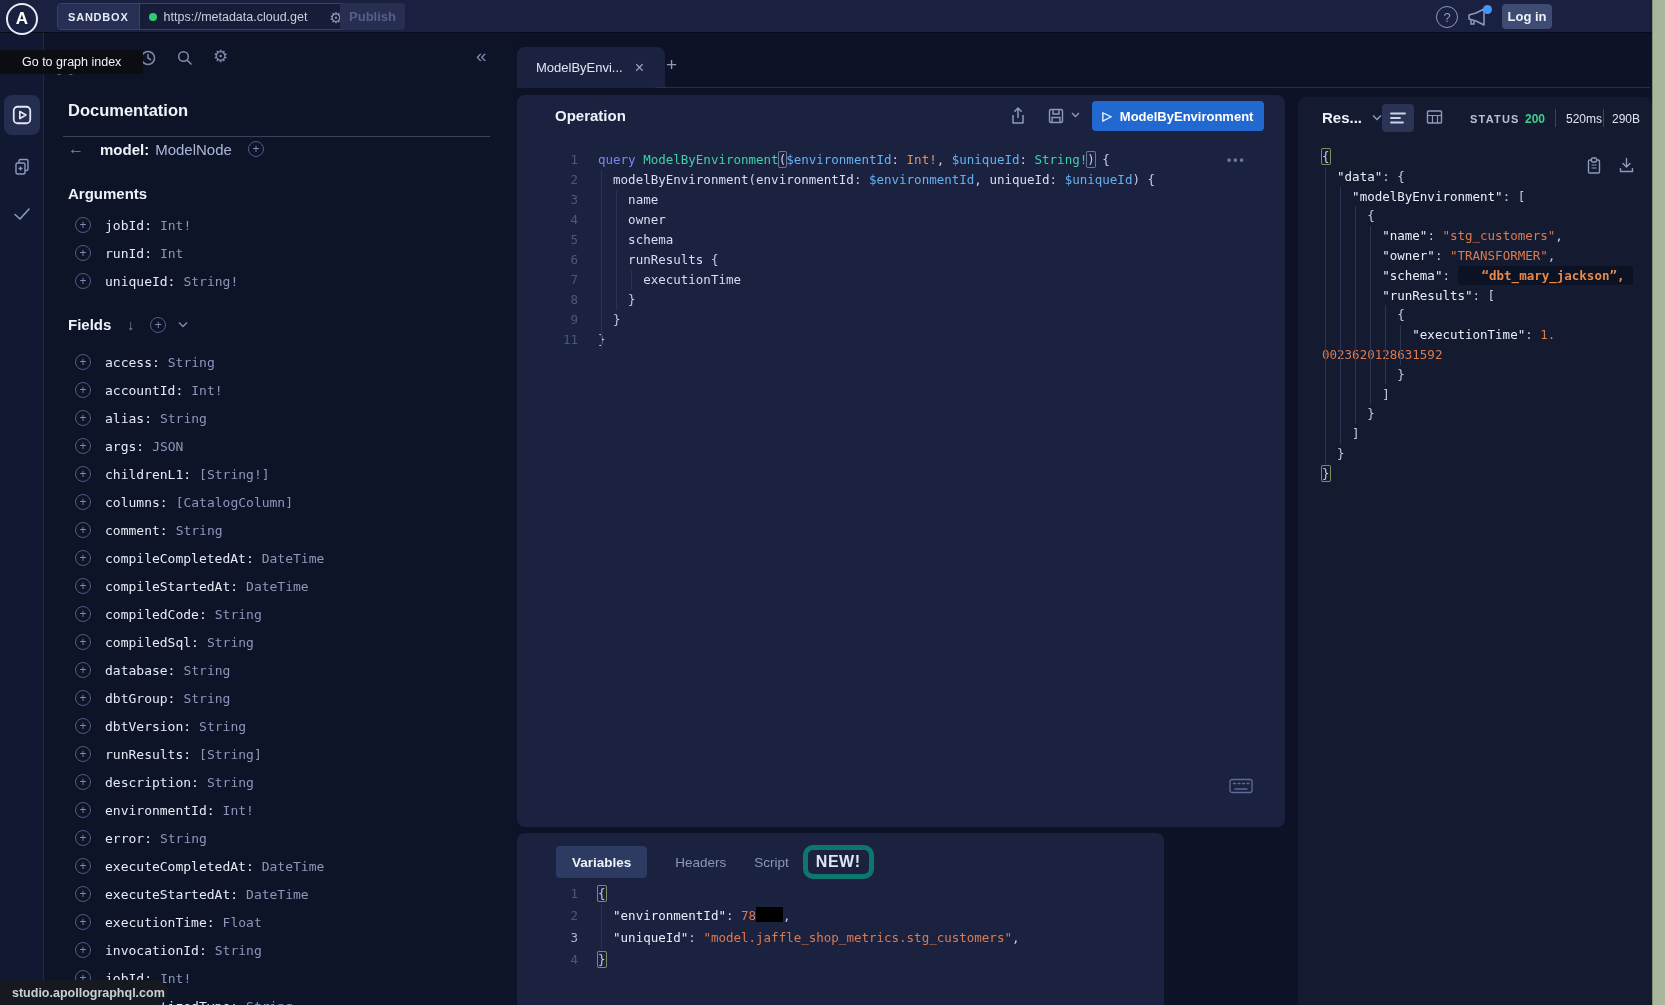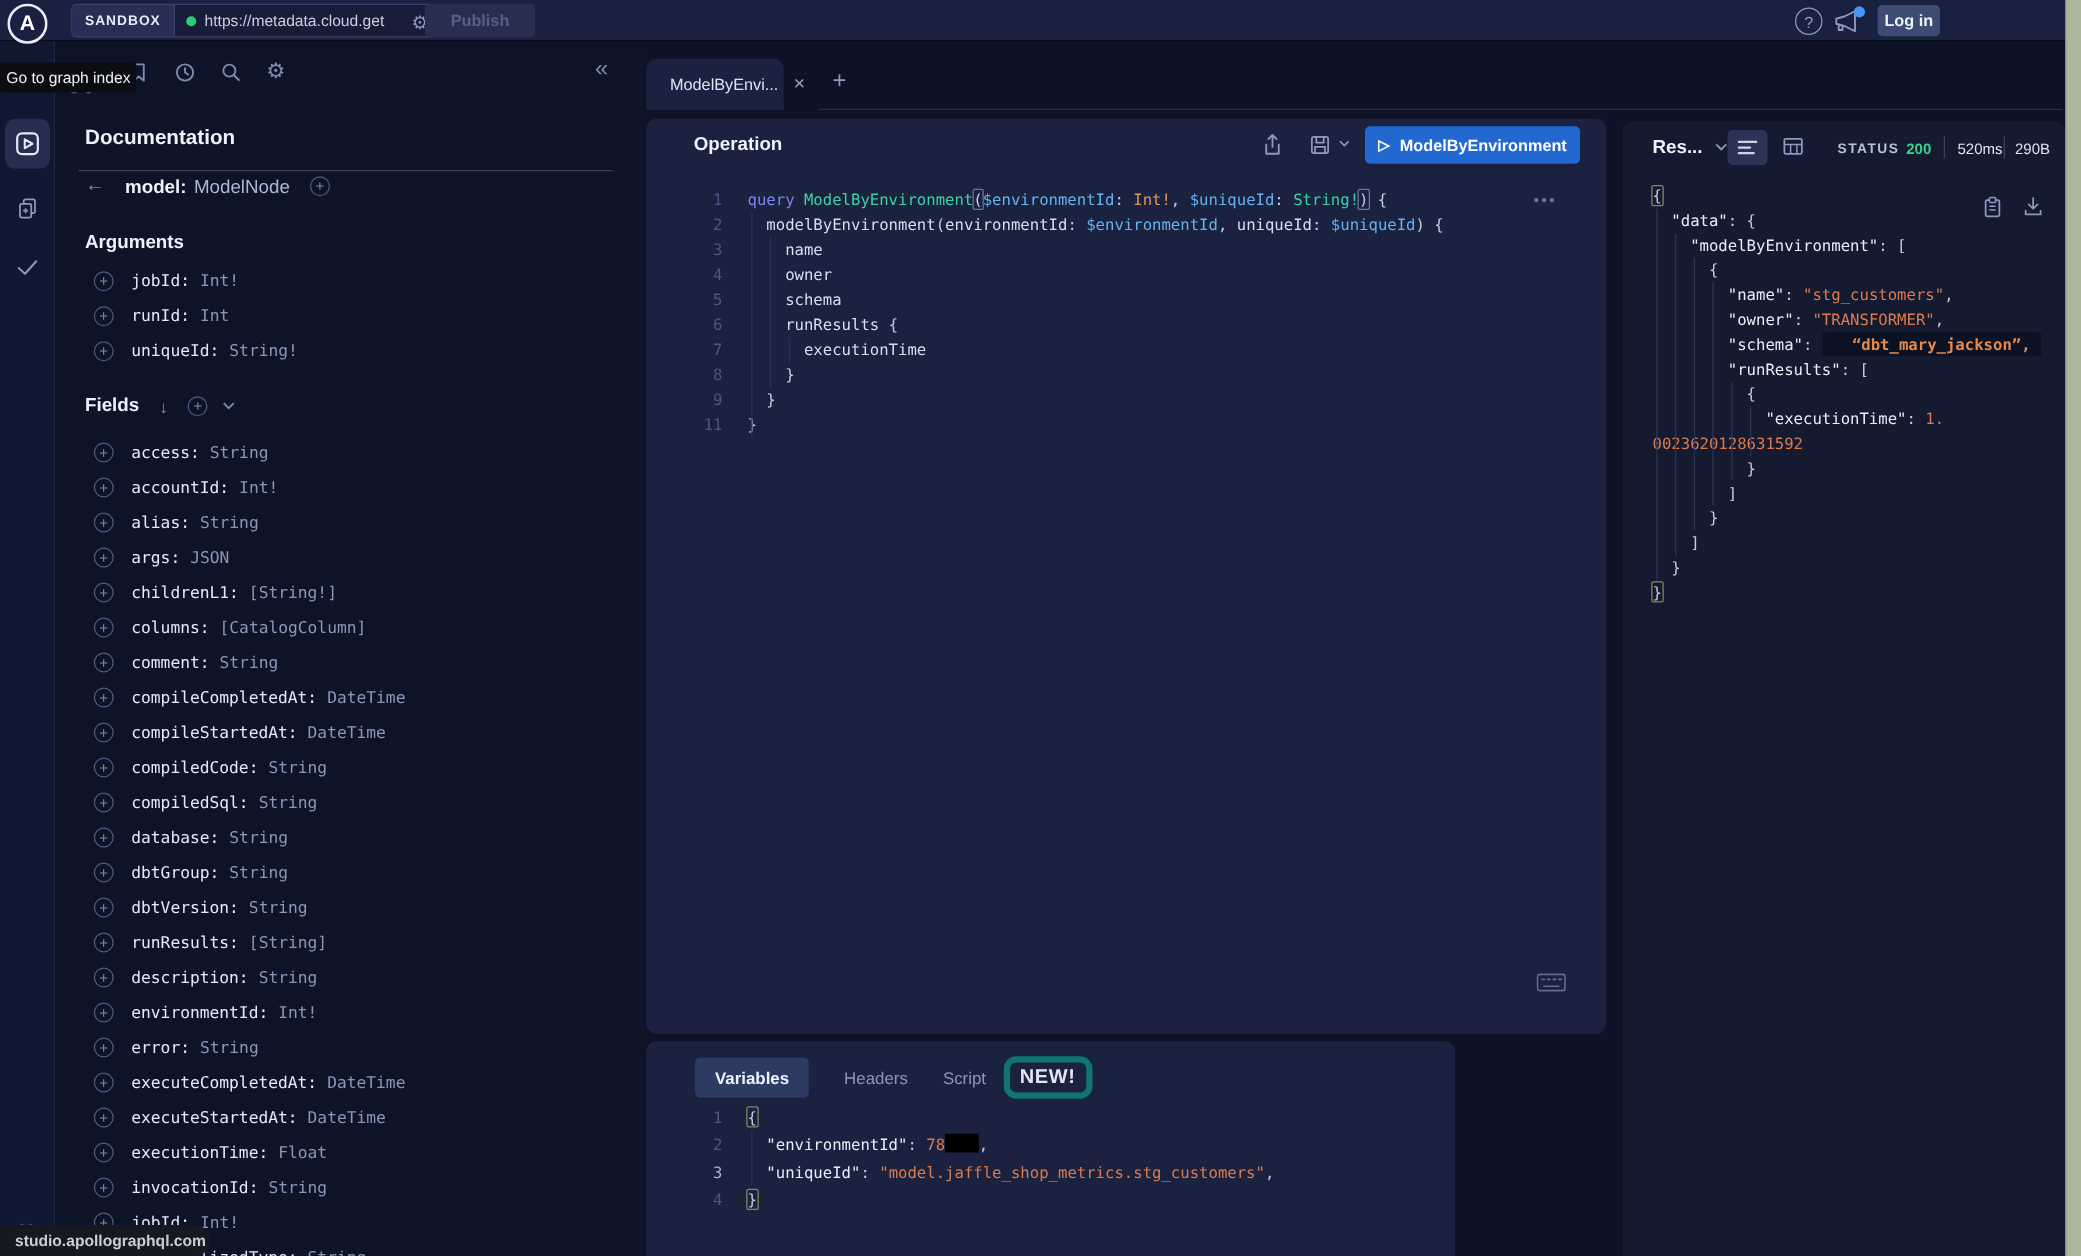--- a/index.html
+++ b/index.html
@@ -9,21 +9,21 @@
 
   
   #topbar { position:absolute; left:0; top:0; width:1652px; height:33px; background:#1a2040; border-bottom:1px solid #080c18; z-index:30; }
   #logo { position:absolute; left:6px; top:3px; width:32px; height:32px; border:2px solid #e8ecf5; border-radius:50%; background:#1a2040; z-index:50; display:flex; align-items:center; justify-content:center; font-weight:bold; font-size:17px; color:#fff; }
   #urlgroup { position:absolute; left:57px; top:3px; height:27px; display:flex; border:1px solid #39426b; border-radius:4px; overflow:hidden; }
   #sandbox-chip { background:#272f54; padding:0 10px; display:flex; align-items:center; font-size:11px; font-weight:bold; letter-spacing:.8px; color:#e6ebf7; border-right:1px solid #39426b; }
   #urlbox { position:relative; width:207px; background:#171d38; display:flex; align-items:center; padding-left:24px; }
   #urlbox .dot { position:absolute; left:9px; top:9px; width:8px; height:8px; border-radius:50%; background:#2ecc71; }
   #urlbox .url { font-size:12.5px; color:#c7cede; white-space:nowrap; overflow:hidden; width:158px; }
   #urlbox .gear { position:absolute; right:4px; top:5px; font-size:15px; color:#8d99bd; }
-  #publish-btn { position:absolute; left:340px; top:3px; width:88px; height:27px; background:#272e50; border-radius:4px; color:#565f8a; font-size:13px; font-weight:bold; display:flex; align-items:center; justify-content:center; }
+  #publish-btn { position:absolute; left:340px; top:3px; width:65px; height:27px; background:#272e50; border-radius:4px; color:#565f8a; font-size:13px; font-weight:bold; display:flex; align-items:center; justify-content:center; }
   #help-btn { position:absolute; left:1436px; top:6px; width:22px; height:22px; border:1.5px solid #8d99bd; border-radius:50%; color:#8d99bd; font-size:13px; display:flex; align-items:center; justify-content:center; }
   #megaphone { position:absolute; left:1466px; top:7px; width:24px; height:22px; }
   #megaphone .notif { position:absolute; right:-2px; top:-2px; width:9px; height:9px; border-radius:50%; background:#4596f7; }
   #login-btn { position:absolute; left:1502px; top:4px; width:50px; height:25px; background:#3e4b72; border-radius:4px; color:#eef1f8; font-size:13px; font-weight:bold; display:flex; align-items:center; justify-content:center; }
 
   
   #green-strip { position:absolute; left:1652px; top:0; width:13px; height:1005px; background:#a8b79b; border-left:1px solid #7f9073; z-index:40; }
 
   
   #sidebar { position:absolute; left:0; top:33px; width:44px; height:972px; background:#111832; border-right:1px solid #20284a; z-index:10; }
@@ -31,21 +31,21 @@
   .side-ico { position:absolute; left:0; width:44px; display:flex; justify-content:center; color:#8d99bd; }
   #side-dots-bottom { position:absolute; left:16px; top:936px; width:16px; height:4px; }
   #side-dots-bottom i { display:inline-block; width:3px; height:3px; border-radius:50%; background:#444f73; margin-right:4px; }
 
   
   #doc-toolbar { position:absolute; left:44px; top:33px; width:473px; height:54px; z-index:5; }
   .tb-ico { position:absolute; top:16px; color:#7d8bb0; }
   #collapse-ico { position:absolute; left:432px; top:12px; font-size:19px; color:#7d8bb0; }
 
   
-  #tooltip-graph { position:absolute; left:0; top:50px; height:24px; background:#0b0d13; border-radius:2px; color:#f0f2f6; font-size:12.5px; line-height:24px; padding:0 5px; z-index:45; white-space:nowrap; }
+  #tooltip-graph { position:absolute; left:0; top:50px; height:24px; background:#0b0d13; border-radius:2px; color:#f0f2f6; font-size:12.5px; line-height:24px; padding:0 22px; z-index:45; white-space:nowrap; }
 
   
   #docs { position:absolute; left:44px; top:33px; width:473px; height:972px; background:#0e1428; overflow:hidden; }
   #docs-title { position:absolute; left:24px; top:68px; font-size:16.5px; font-weight:bold; color:#eef2fa; }
   #docs-hr { position:absolute; left:19px; top:103px; width:427px; height:1px; background:#39415f; }
   #model-row { position:absolute; left:24px; top:107px; display:flex; align-items:center; }
   #model-row .back { color:#7d8bb0; font-size:16px; margin-right:16px; }
   #model-row .fld { font-weight:bold; font-size:15px; color:#eef2fa; }
   #model-row .typ { font-size:15px; color:#a9b8d8; margin-left:6px; }
   #model-row .plus-circle { margin-left:16px; }
@@ -61,21 +61,21 @@
   .plus-circle { display:inline-flex; align-items:center; justify-content:center; width:16px; height:16px; border:1px solid #4d5b85; border-radius:50%; color:#7a89b2; font-size:12px; flex:0 0 16px; }
   .doc-row .plus-circle { margin-right:14px; }
   .fname { font-family:"DejaVu Sans Mono", monospace; font-size:13px; color:#e5eaf6; }
   .ftype { font-family:"DejaVu Sans Mono", monospace; font-size:13px; color:#8b96ba; margin-left:8px; }
 
   
   #status-pill { position:absolute; left:0; top:980px; width:168px; height:25px; background:#16191f; border-radius:0 12px 12px 0; z-index:45; display:flex; align-items:center; padding-left:12px; font-size:12.5px; font-weight:bold; color:#c9cfd8; }
 
   
   #tab-row-line { position:absolute; left:655px; top:87px; width:995px; height:1px; background:#262e4d; }
-  #op-tab { position:absolute; left:517px; top:47px; width:110px; height:41px; background:#1b2240; border-radius:8px 8px 0 0; display:flex; align-items:center; }
+  #op-tab { position:absolute; left:517px; top:47px; width:148px; height:41px; background:#1b2240; border-radius:8px 8px 0 0; display:flex; align-items:center; }
   #op-tab .lbl { font-size:13px; color:#dfe5f2; margin-left:19px; white-space:nowrap; }
   #op-tab .close { margin-left:12px; color:#9aa5c5; font-size:16px; }
   #new-tab-btn { position:absolute; left:666px; top:54px; font-size:19px; color:#8d99bd; }
 
   
   .card { position:absolute; background:#1b2240; border-radius:8px; overflow:hidden; }
   #op-card   { left:517px; top:95px;  width:768px; height:732px; }
   #var-card  { left:517px; top:833px; width:647px; height:172px; border-radius:8px 8px 0 0; }
   #resp-card { left:1298px; top:97px; width:354px; height:908px; background:#141a30; border-radius:8px 8px 0 0; }
 

